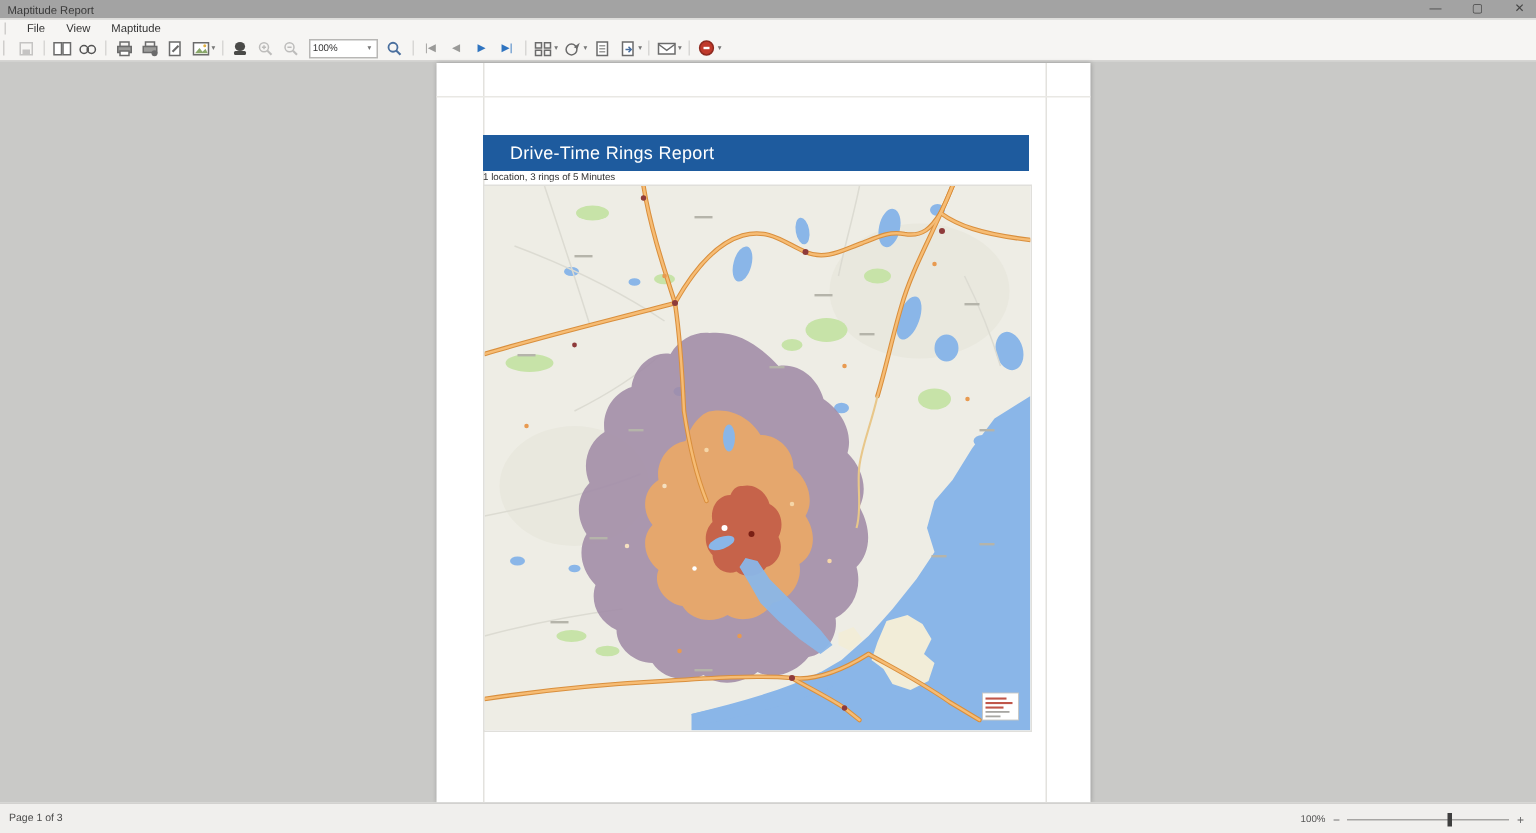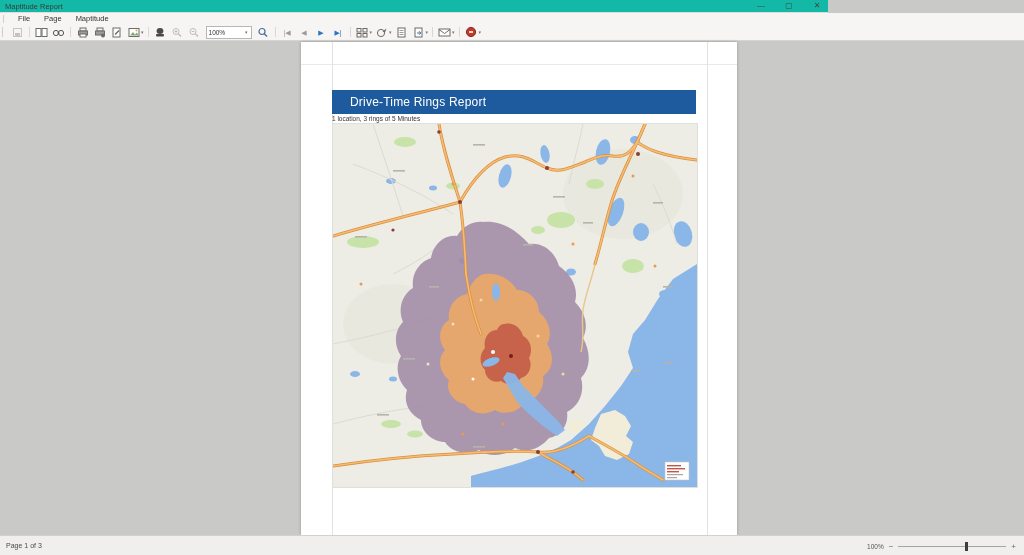--- a/index.html
+++ b/index.html
@@ -1,18 +1,18 @@
 <!DOCTYPE html>
 <html><head>
 <meta charset="utf-8">
 <style>
   html,body{margin:0;padding:0;width:1024px;height:555px;overflow:hidden;
     font-family:"Liberation Sans","DejaVu Sans",sans-serif;background:#c9c9c7;}
   
-  .titlebar{position:absolute;left:0;top:0;width:828px;height:12px;background:#14b8a6;
+  .titlebar{position:absolute;left:0;top:0;width:1024px;height:12px;background:#a3a3a3;
     border-bottom:1px solid #dedddb;font-size:7.5px;color:#3a3a3a;}
   .title-text{position:absolute;left:5px;top:2px;}
   .win-controls{position:absolute;right:4px;top:0;height:12px;display:flex;gap:14px;align-items:center;}
   .win-btn{font-size:8px;color:#444;width:14px;text-align:center;cursor:default;line-height:10px;}
   .menubar{position:absolute;left:0;top:13px;width:1024px;height:11px;background:#f6f5f3;
     font-size:7.5px;color:#333;display:flex;align-items:center;}
   .menu-grip{width:3px;height:8px;border-left:1px solid #cfcecc;margin:0 4px 0 3px;}
   .menu-item{padding:0 7px;cursor:default;}
   .toolbar{position:absolute;left:0;top:24px;width:1024px;height:16px;background:#f6f5f3;
     border-bottom:1px solid #d6d5d3;display:flex;align-items:center;}
@@ -23,21 +23,21 @@
   .caret{font-size:5px;color:#777;margin-left:-1px;margin-right:1px;}
   .tb-sep{width:1px;height:10px;background:#d8d7d5;margin:0 3px;}
   .zoom-combo{width:40px;height:11px;background:#fff;border:1px solid #b8b7b5;font-size:6.5px;
     color:#333;display:flex;align-items:center;justify-content:space-between;padding:0 2px;margin:0 3px;}
   .navglyph{font-size:7px;line-height:13px;}
   .nav-blue{color:#2f74c0;}
   .nav-gray{color:#9a9a98;}
   
   .canvas{position:absolute;left:0;top:41px;width:1024px;height:494px;background:#c9c9c7;}
   .page{position:absolute;left:291px;top:1px;width:436px;height:493px;background:#ffffff;
-    box-shadow:0 0 3px rgba(0,0,0,.25);margin-left:10px;}
+    box-shadow:0 0 3px rgba(0,0,0,.25);}
   .guide-v{position:absolute;top:0;width:1px;height:100%;background:#e3e2de;}
   .guide-h{position:absolute;left:0;width:100%;height:1px;background:#e9e8e4;}
   .banner{position:absolute;left:31px;top:48px;width:364px;height:24px;background:#1e5b9e;
     color:#fff;font-size:12px;display:flex;align-items:center;padding-left:0;}
   .banner span{margin-left:18px;letter-spacing:.2px;}
   .subtitle{position:absolute;left:31px;top:73px;font-size:6.5px;color:#333;}
   .mapbox{position:absolute;left:31px;top:81px;width:364px;height:363px;overflow:hidden;
     border:1px solid #e0dfdb;}
   
   .statusbar{position:absolute;left:0;top:535px;width:1024px;height:20px;background:#f0efed;
@@ -57,21 +57,21 @@
   <div class="win-controls">
     <span class="win-btn">—</span>
     <span class="win-btn">▢</span>
     <span class="win-btn">✕</span>
   </div>
 </div>
 
 <div class="menubar">
   <span class="menu-grip"></span>
   <span class="menu-item">File</span>
-  <span class="menu-item">Page</span>
+  <span class="menu-item">View</span>
   <span class="menu-item">Maptitude</span>
 </div>
 
 <div class="toolbar">
   <span class="tb-grip"></span>
 
   <span class="tbtn disabled">
     <svg width="11" height="11">
         <rect x="1.5" y="1.5" width="8" height="8" fill="none" stroke="#6b6b6b"></rect>
         <rect x="3" y="6" width="5" height="3.5" fill="#6b6b6b"></rect>

